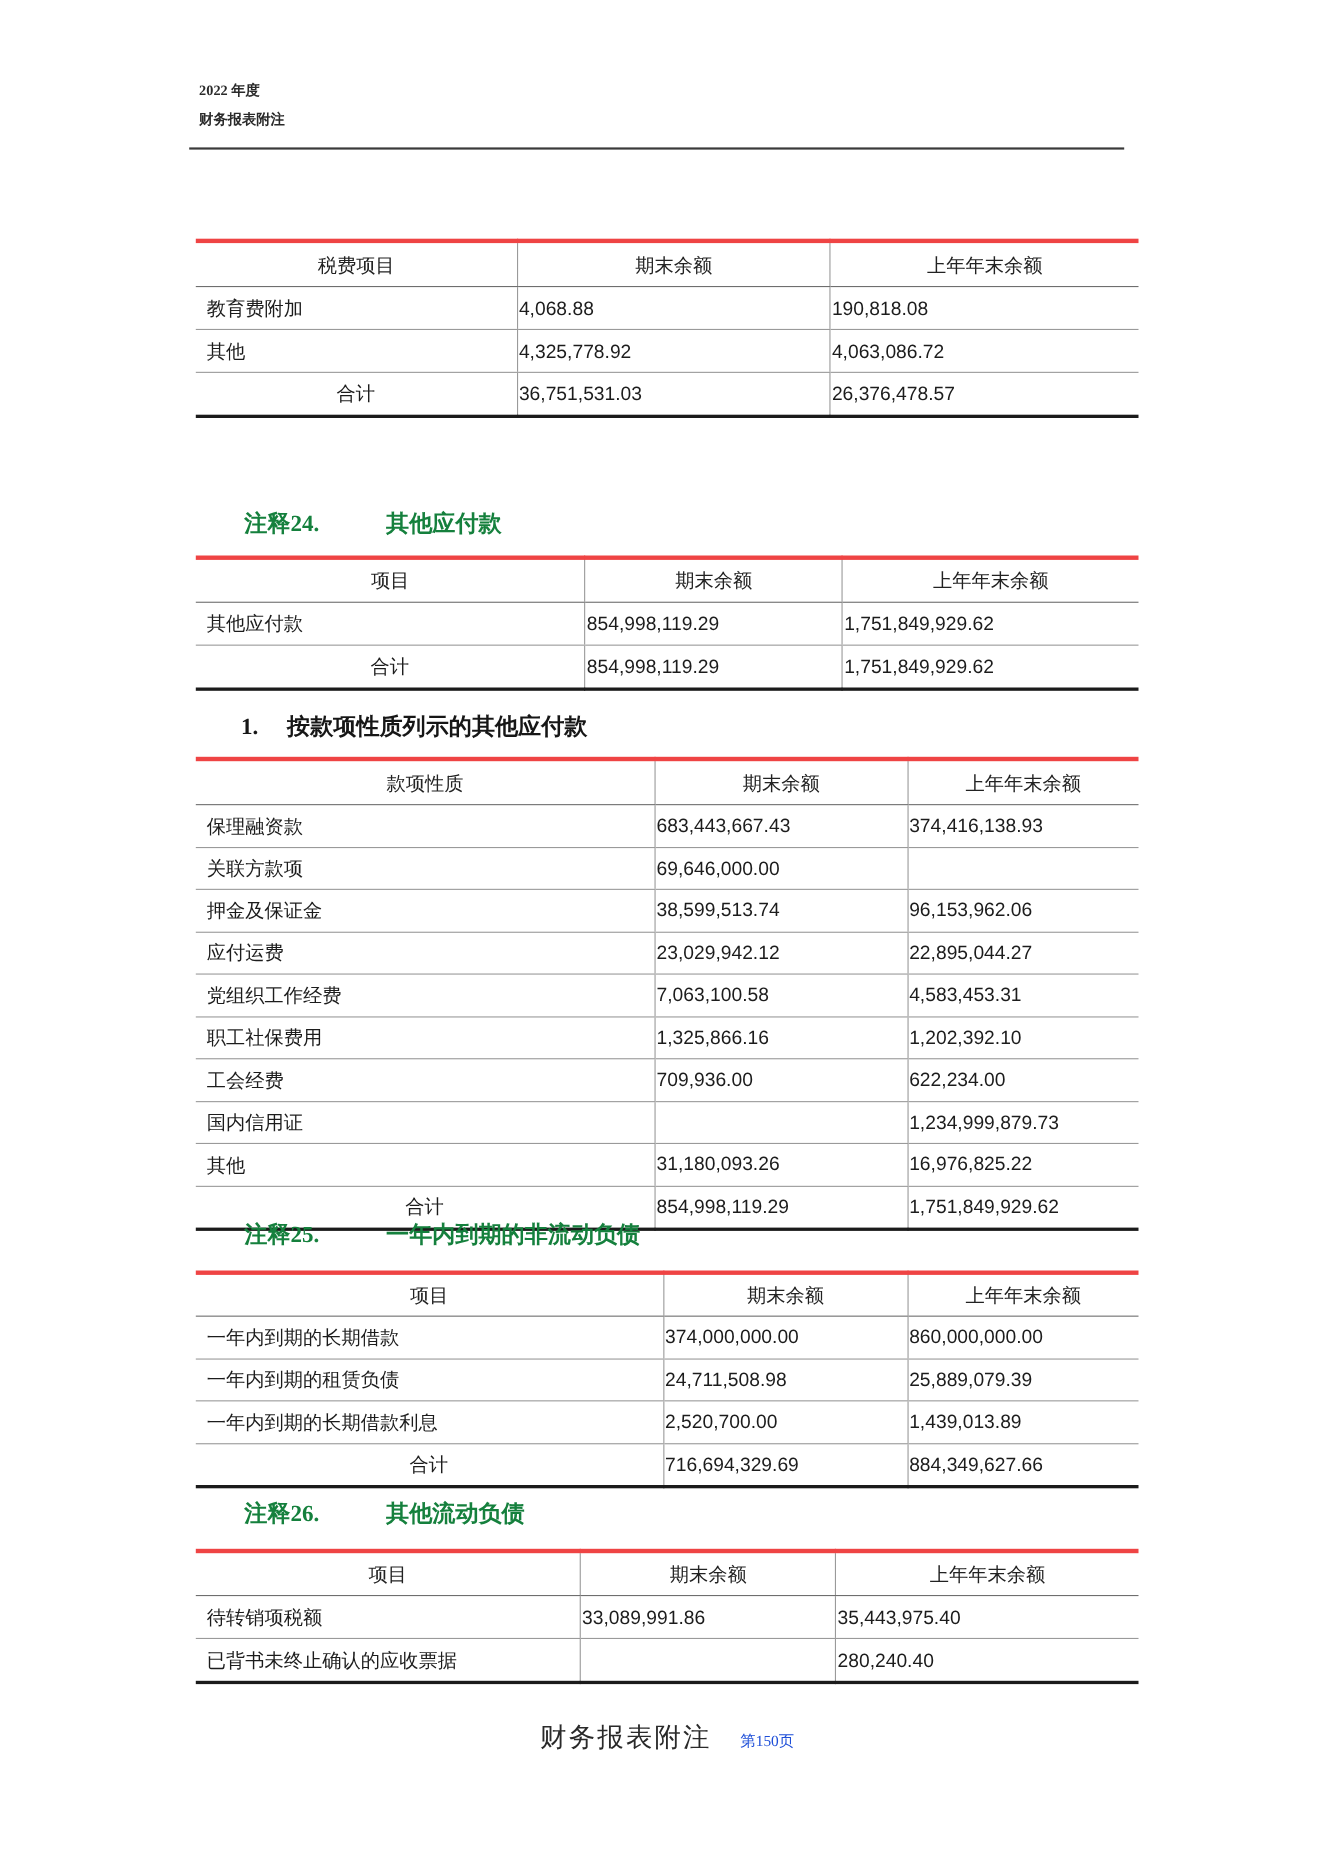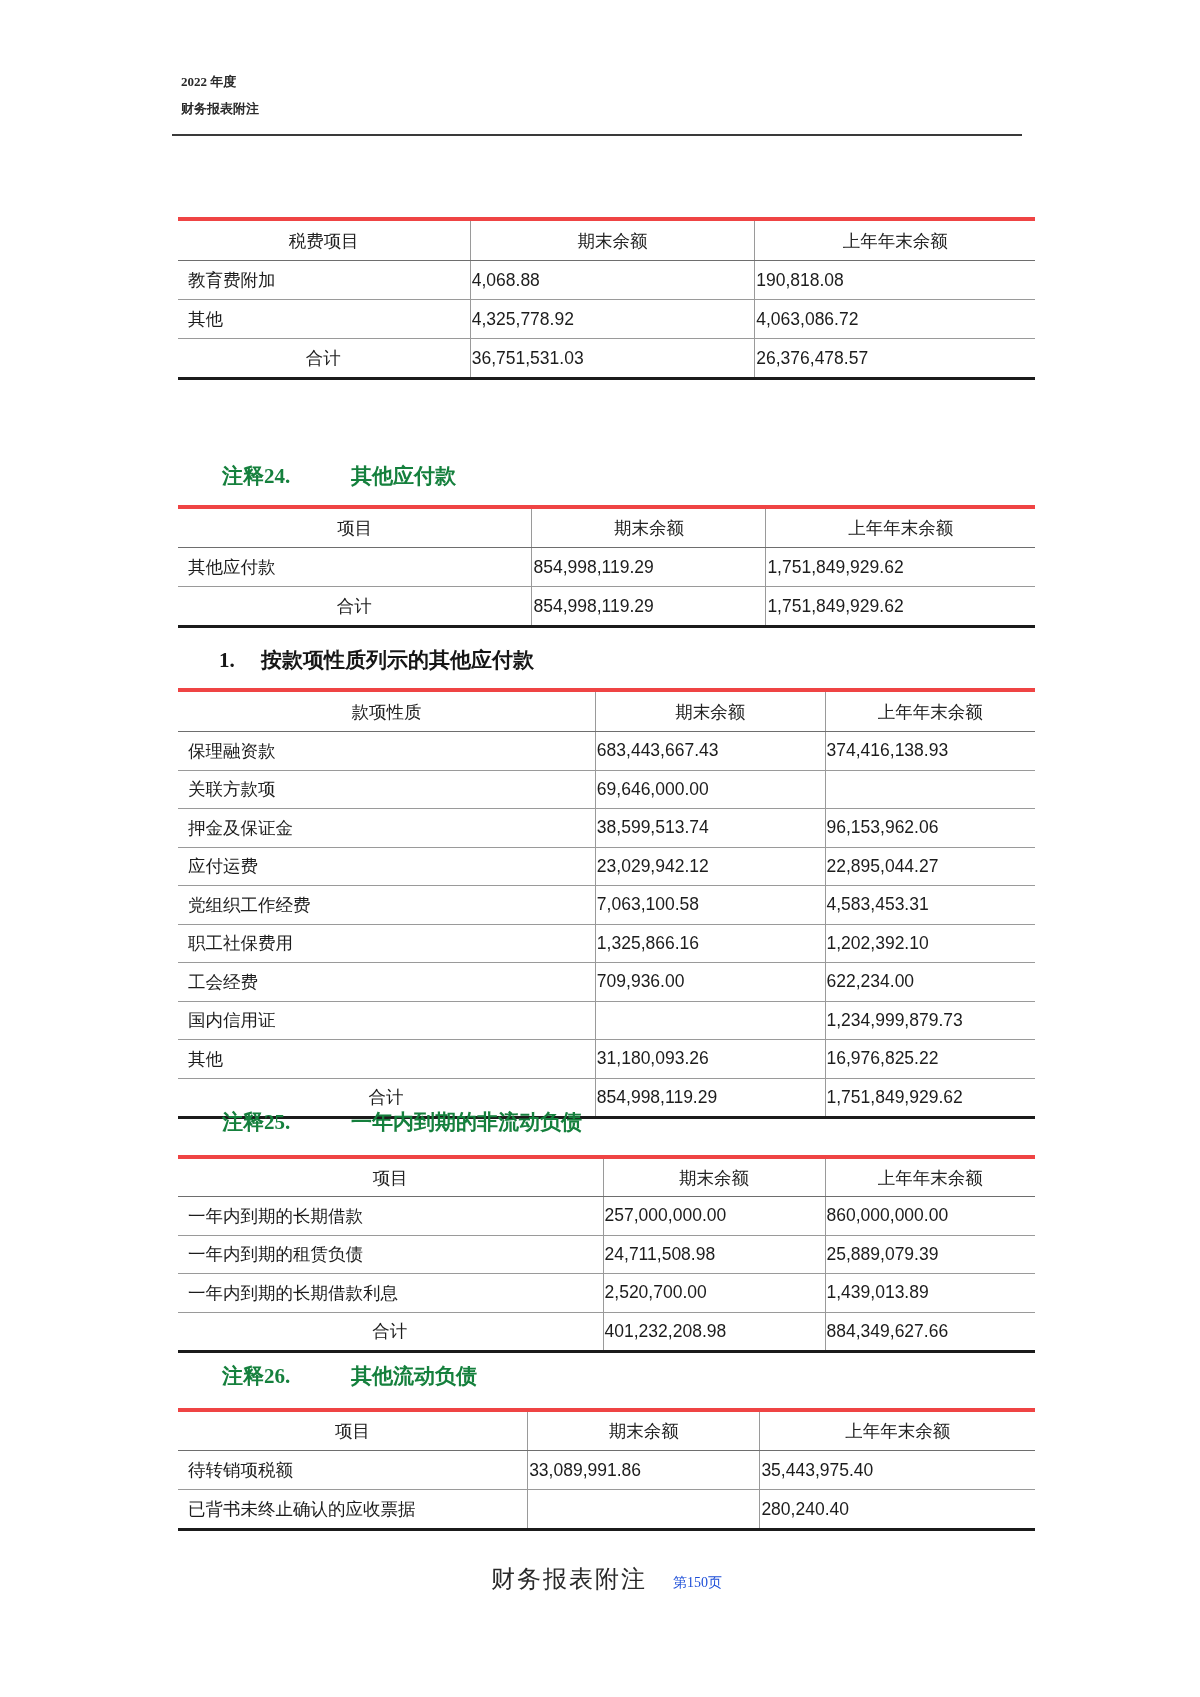--- a/index.html
+++ b/index.html
@@ -200,36 +200,36 @@
     <thead>
       <tr>
         <th>项目</th>
         <th>期末余额</th>
         <th>上年年末余额</th>
       </tr>
     </thead>
     <tbody>
       <tr>
         <td class="lbl">一年内到期的长期借款</td>
-        <td class="num">257,000,000.00</td>
+        <td class="num">374,000,000.00</td>
         <td class="num">860,000,000.00</td>
       </tr>
       <tr>
         <td class="lbl">一年内到期的租赁负债</td>
         <td class="num">24,711,508.98</td>
         <td class="num">25,889,079.39</td>
       </tr>
       <tr>
         <td class="lbl">一年内到期的长期借款利息</td>
         <td class="num">2,520,700.00</td>
         <td class="num">1,439,013.89</td>
       </tr>
       <tr class="total">
         <td class="lbl">合计</td>
-        <td class="num">401,232,208.98</td>
+        <td class="num">716,694,329.69</td>
         <td class="num">884,349,627.66</td>
       </tr>
     </tbody>
   </table>
 
   <div class="note-heading" style="top:1362px">
     <span class="num">注释26.</span><span>其他流动负债</span>
   </div>
 
   <table class="fin t5" style="top:1408px">

